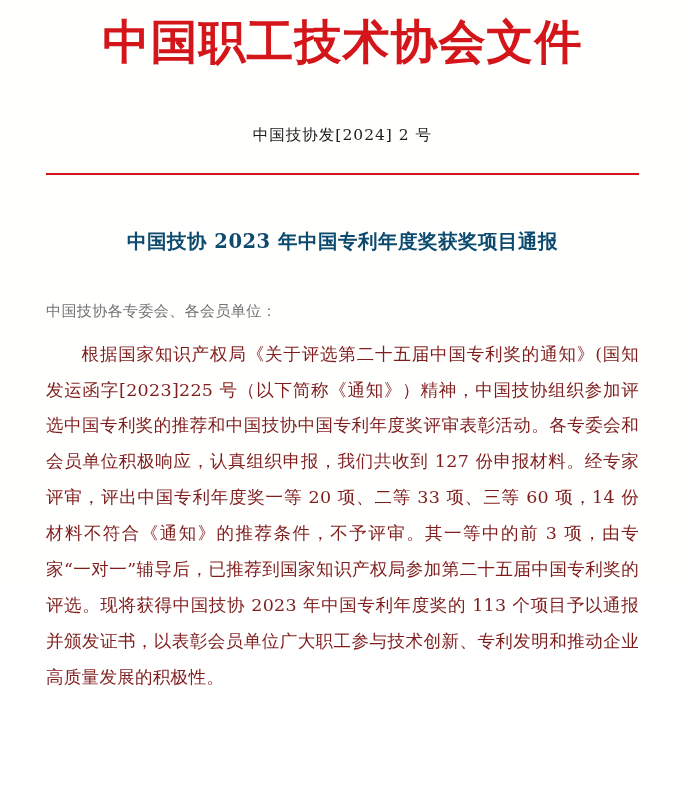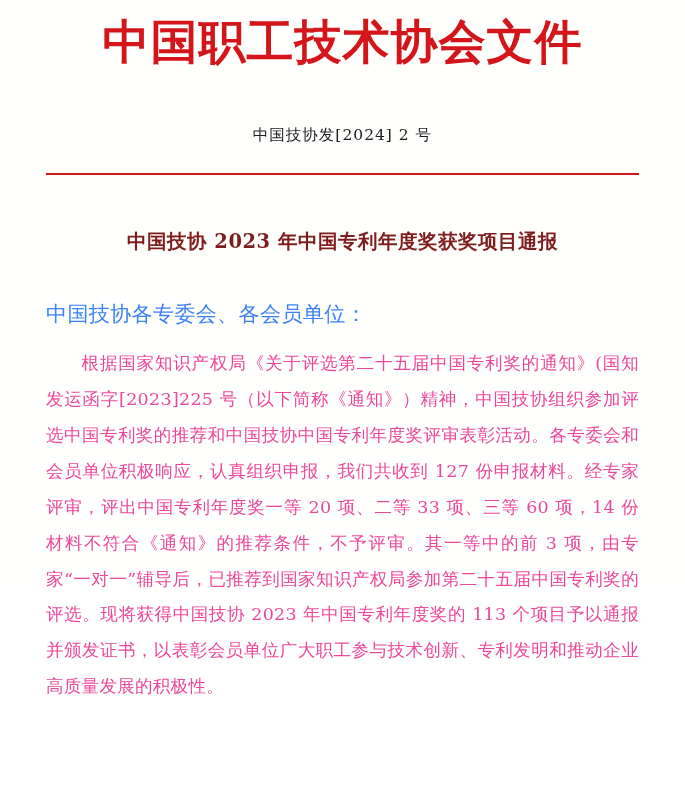--- a/index.html
+++ b/index.html
@@ -47,38 +47,37 @@
     height: 2px;
     background: #d4161a;
   }
   .doc-title {
     text-align: center;
     margin: 52px 60px 0 60px;
     font-size: 19.5px;
     font-weight: bold;
     letter-spacing: 0.5px;
     line-height: 1.5;
-    color: #7f1d1d;
+    color: #0c4a6e;
   }
   .salutation {
     margin: 42px 46px 0 46px;
-    font-size: 21px;
+    font-size: 15px;
     letter-spacing: 0.4px;
     line-height: 1.6;
-    color: #3b82f6;
-    font-family: Liberation Mono, monospace;
+    color: #737373;
   }
   .body-text {
     margin: 14px 46px 0 46px;
     font-size: 17.5px;
     line-height: 2.05;
     letter-spacing: 0.3px;
     text-align: justify;
     text-justify: inter-character;
-    color: #ec4899;
+    color: #7f1d1d;
   }
   .body-text .indent {
     display: inline-block;
     width: 2em;
   }
 </style>
 </head>
 <body>
 
 <div class="page">

